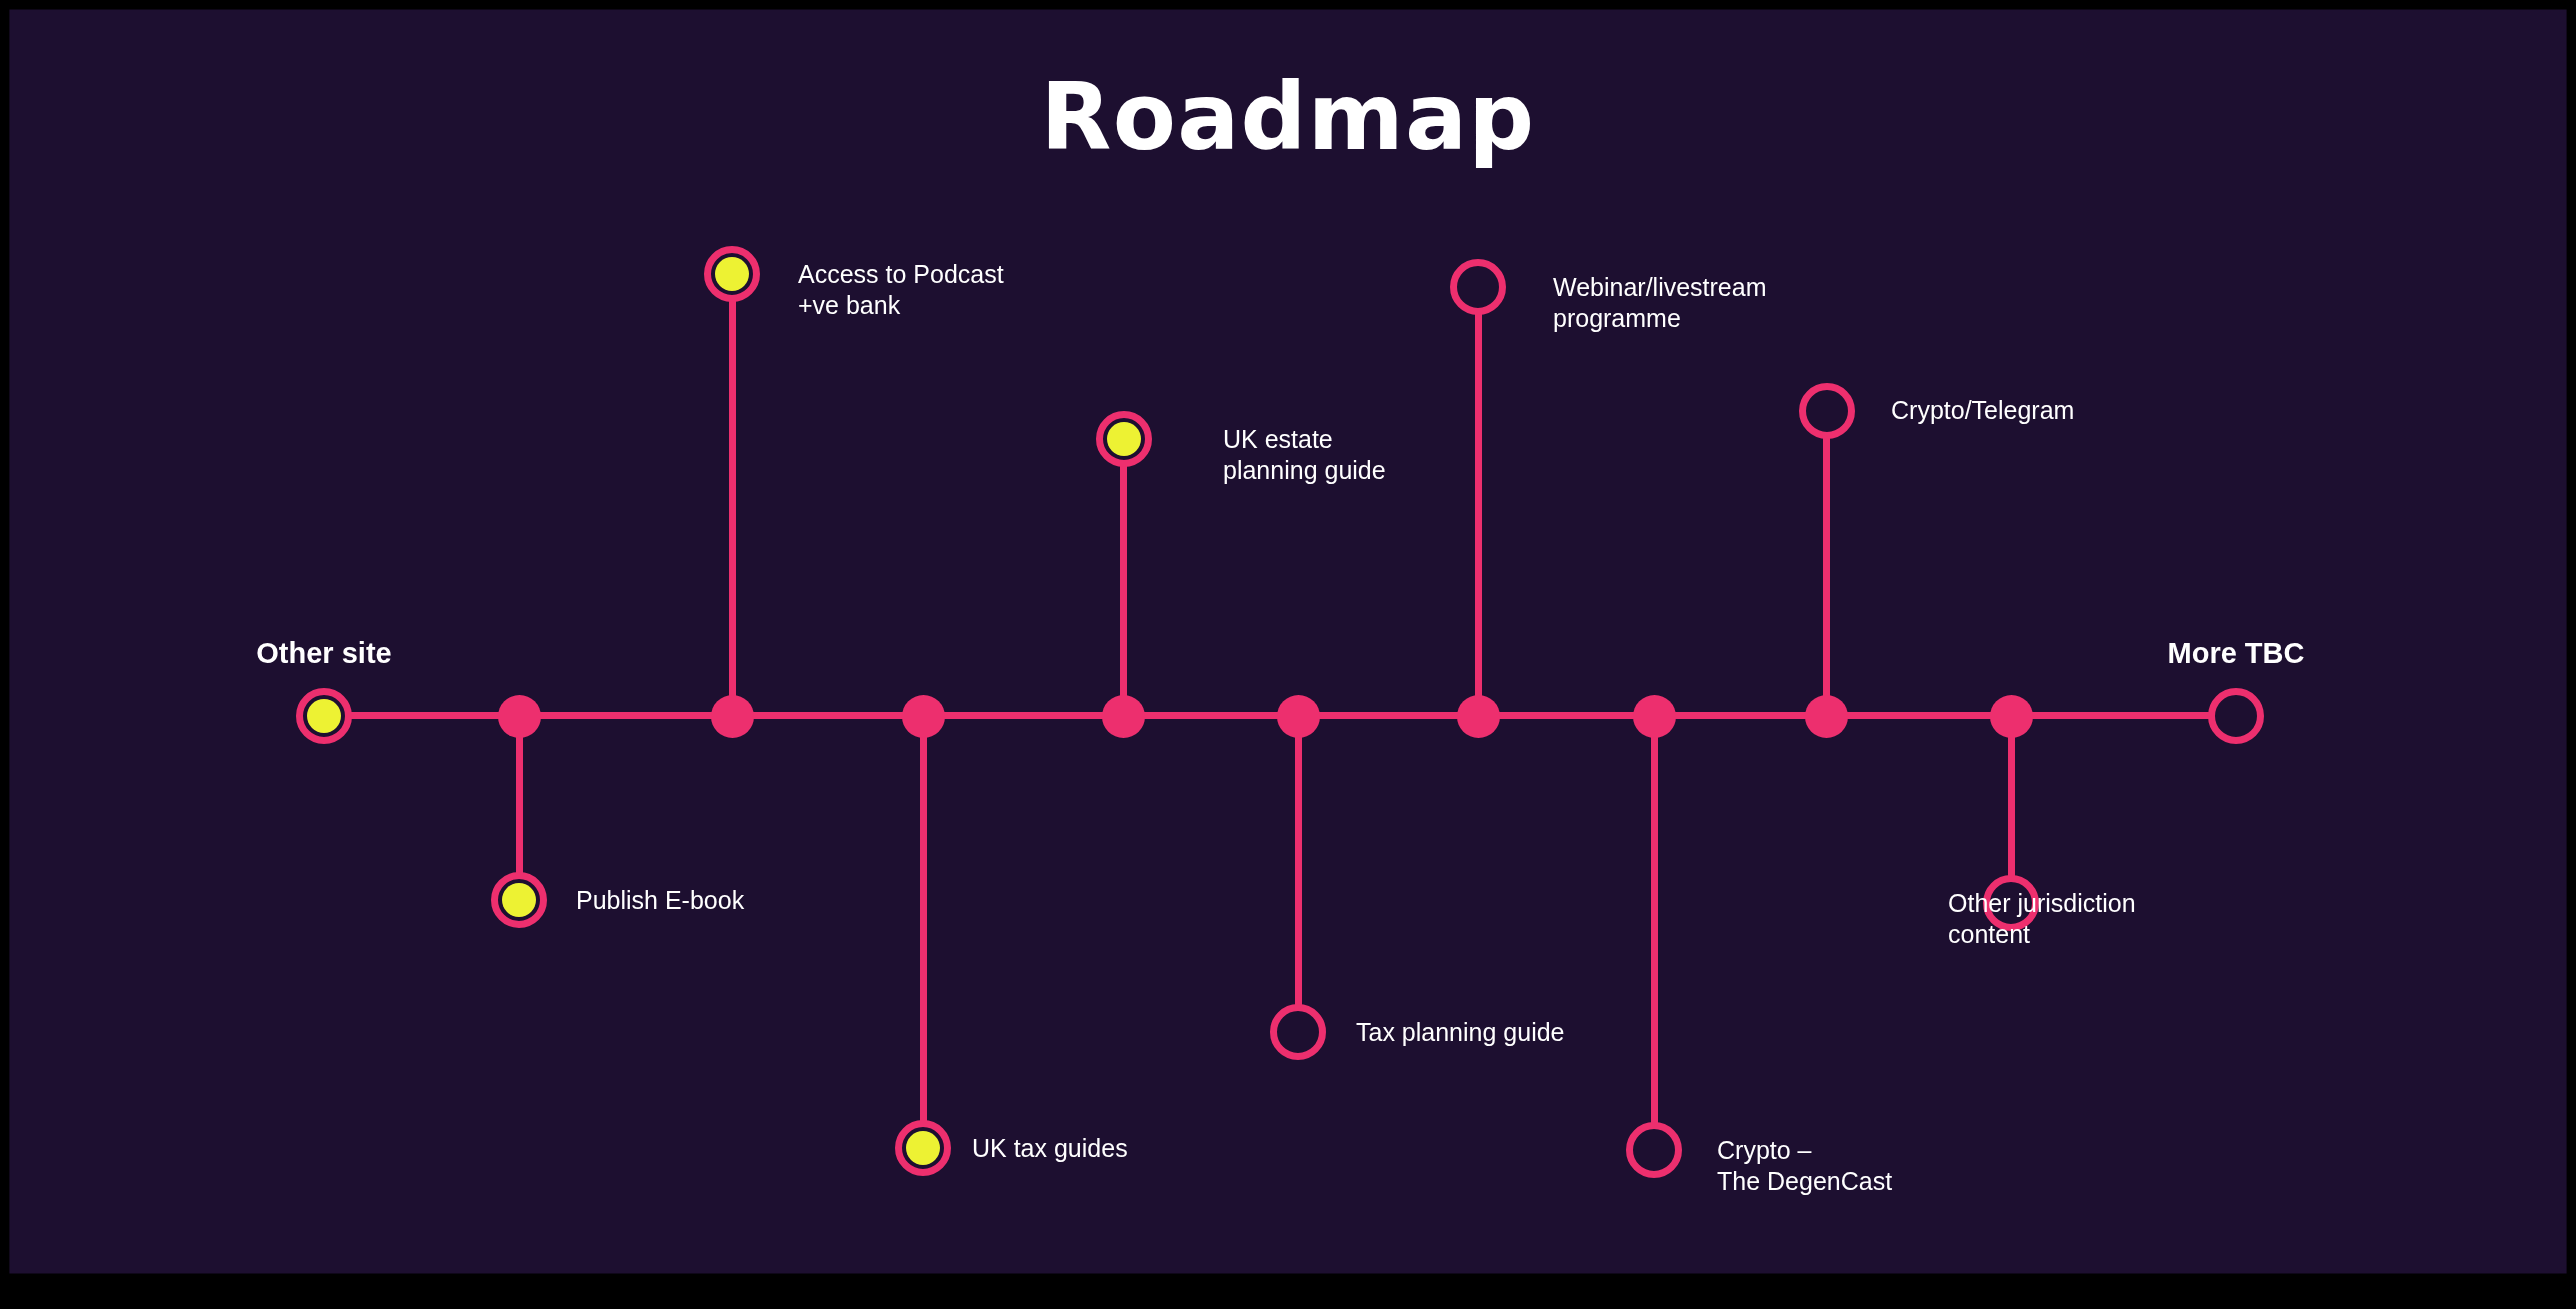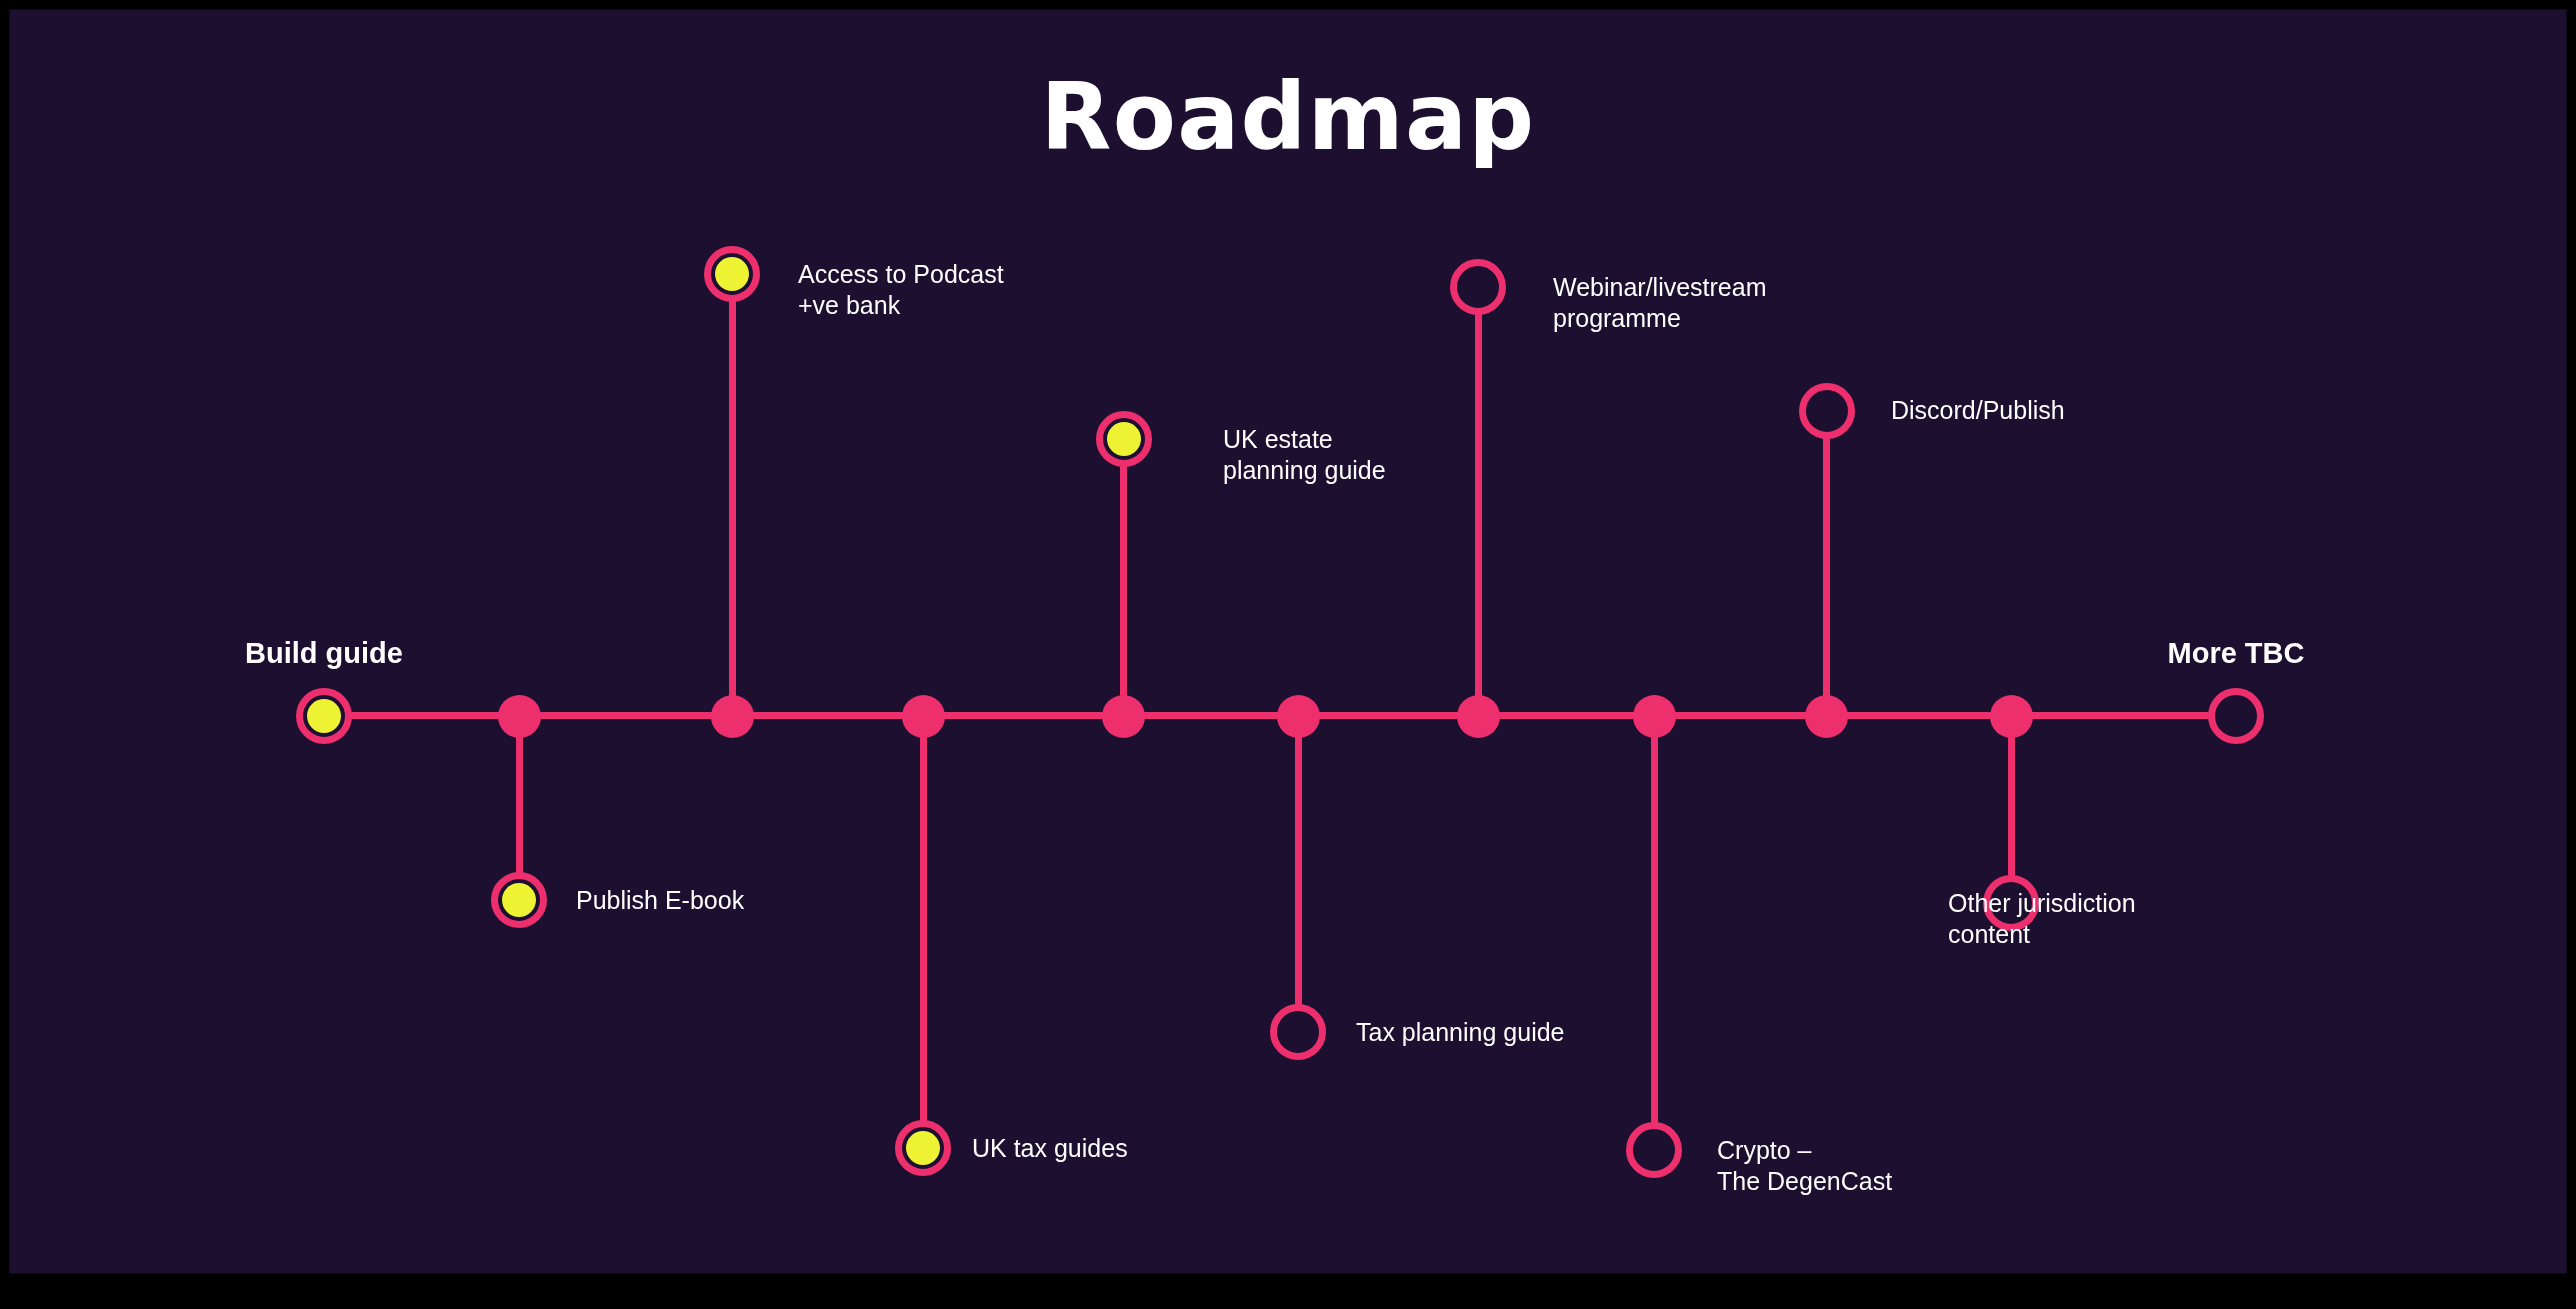--- a/index.html
+++ b/index.html
@@ -46,21 +46,21 @@
 </head>
 <body>
 
 <div class="stage">
 
   <h1 class="title">Roadmap</h1>
 
   <div class="hline" style="left:324px;top:712px;width:1913px"></div>
 
   <div class="endpoint">
-    <div class="elabel" style="left:324px;top:637px">Build guide</div>
+    <div class="elabel" style="left:324px;top:637px">Other site</div>
     <div class="ring" style="left:296px;top:688px">
       <span class="core"></span>
     </div>
   </div>
 
   <div class="endpoint">
     <div class="elabel" style="left:2236px;top:637px">More TBC</div>
     <div class="ring" style="left:2208px;top:688px"></div>
   </div>
 
@@ -122,21 +122,21 @@
     <div class="dot" style="left:1633px;top:695px"></div>
     <div class="ring" style="left:1626px;top:1122px"></div>
     <div class="blabel" style="left:1717px;top:1135px">Crypto –
 The DegenCast</div>
   </div>
 
   <div class="milestone">
     <div class="vline" style="left:1823px;top:411px;height:306px"></div>
     <div class="dot" style="left:1805px;top:695px"></div>
     <div class="ring" style="left:1799px;top:383px"></div>
-    <div class="blabel" style="left:1891px;top:395px">Discord/Publish</div>
+    <div class="blabel" style="left:1891px;top:395px">Crypto/Telegram</div>
   </div>
 
   <div class="milestone">
     <div class="vline" style="left:2008px;top:716px;height:187px"></div>
     <div class="dot" style="left:1990px;top:695px"></div>
     <div class="ring" style="left:1983px;top:875px"></div>
     <div class="blabel" style="left:1948px;top:888px">Other jurisdiction
 content</div>
   </div>
 

